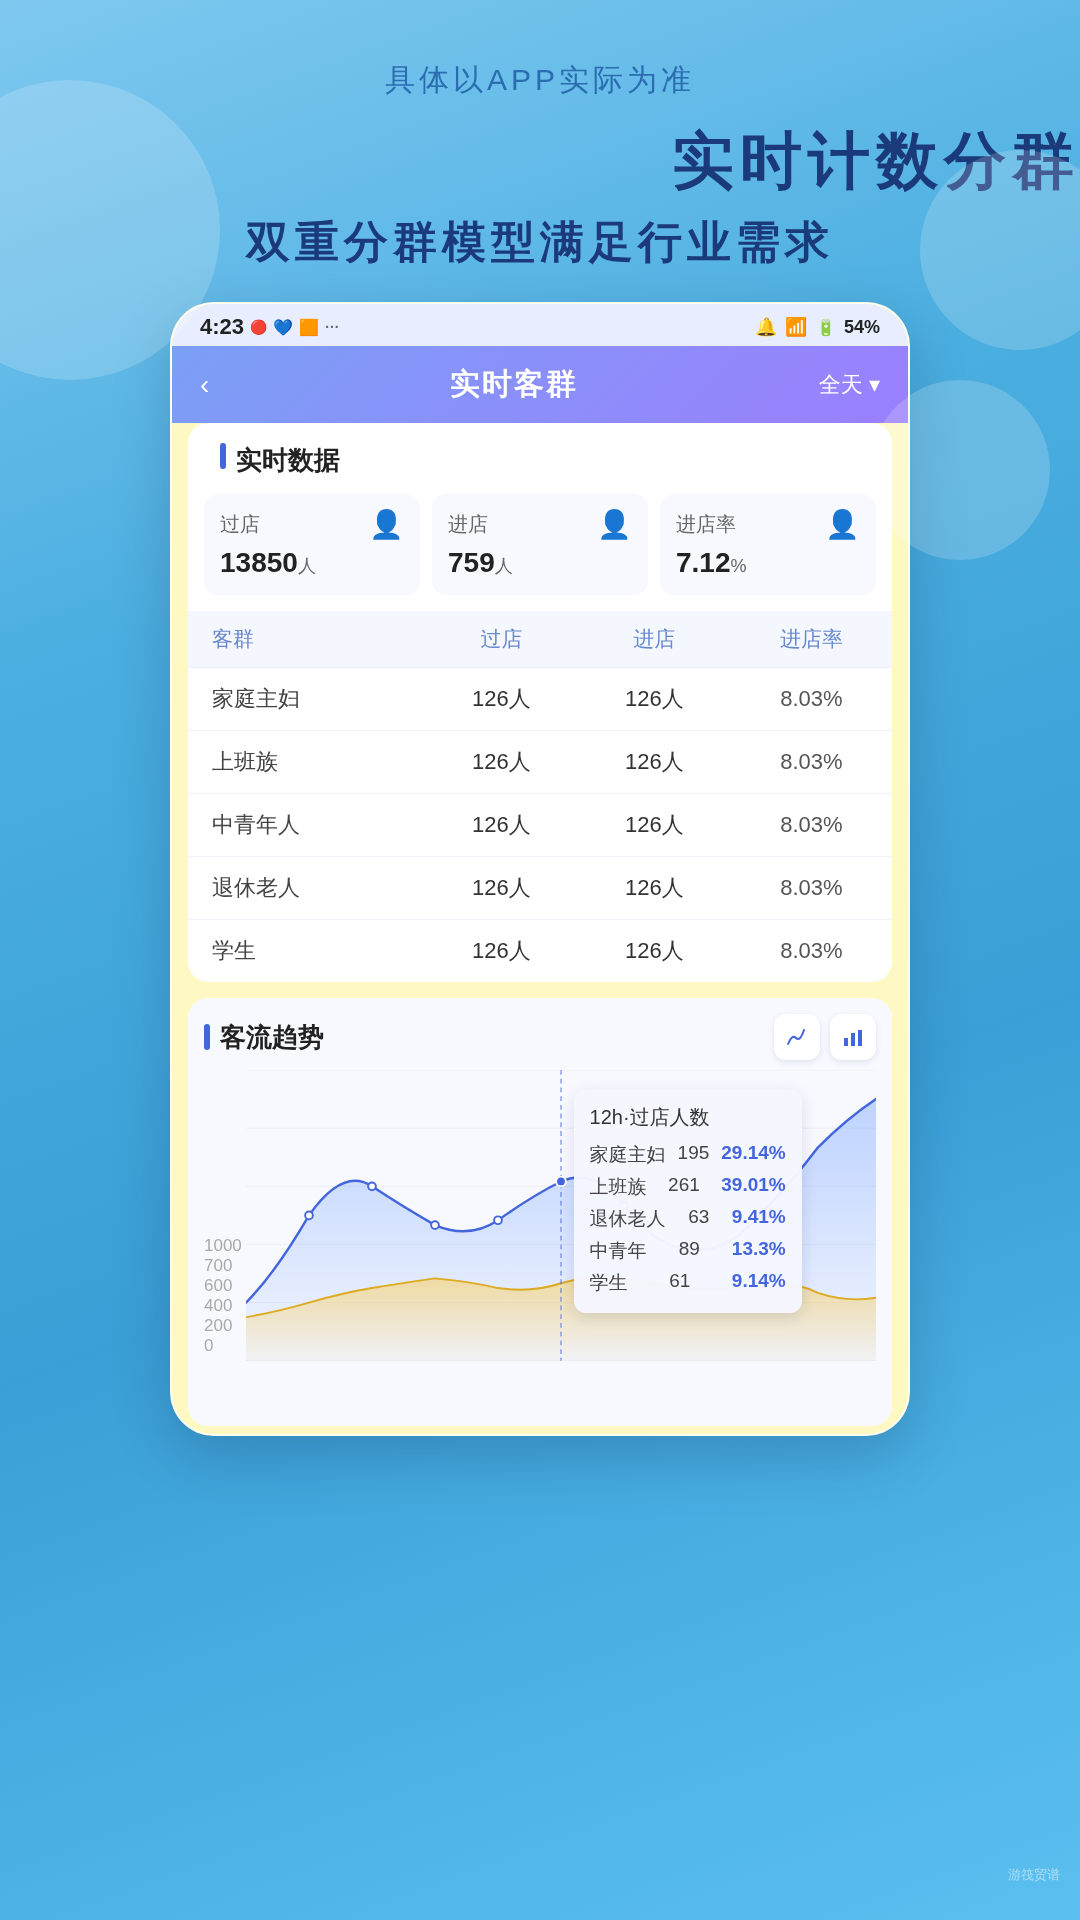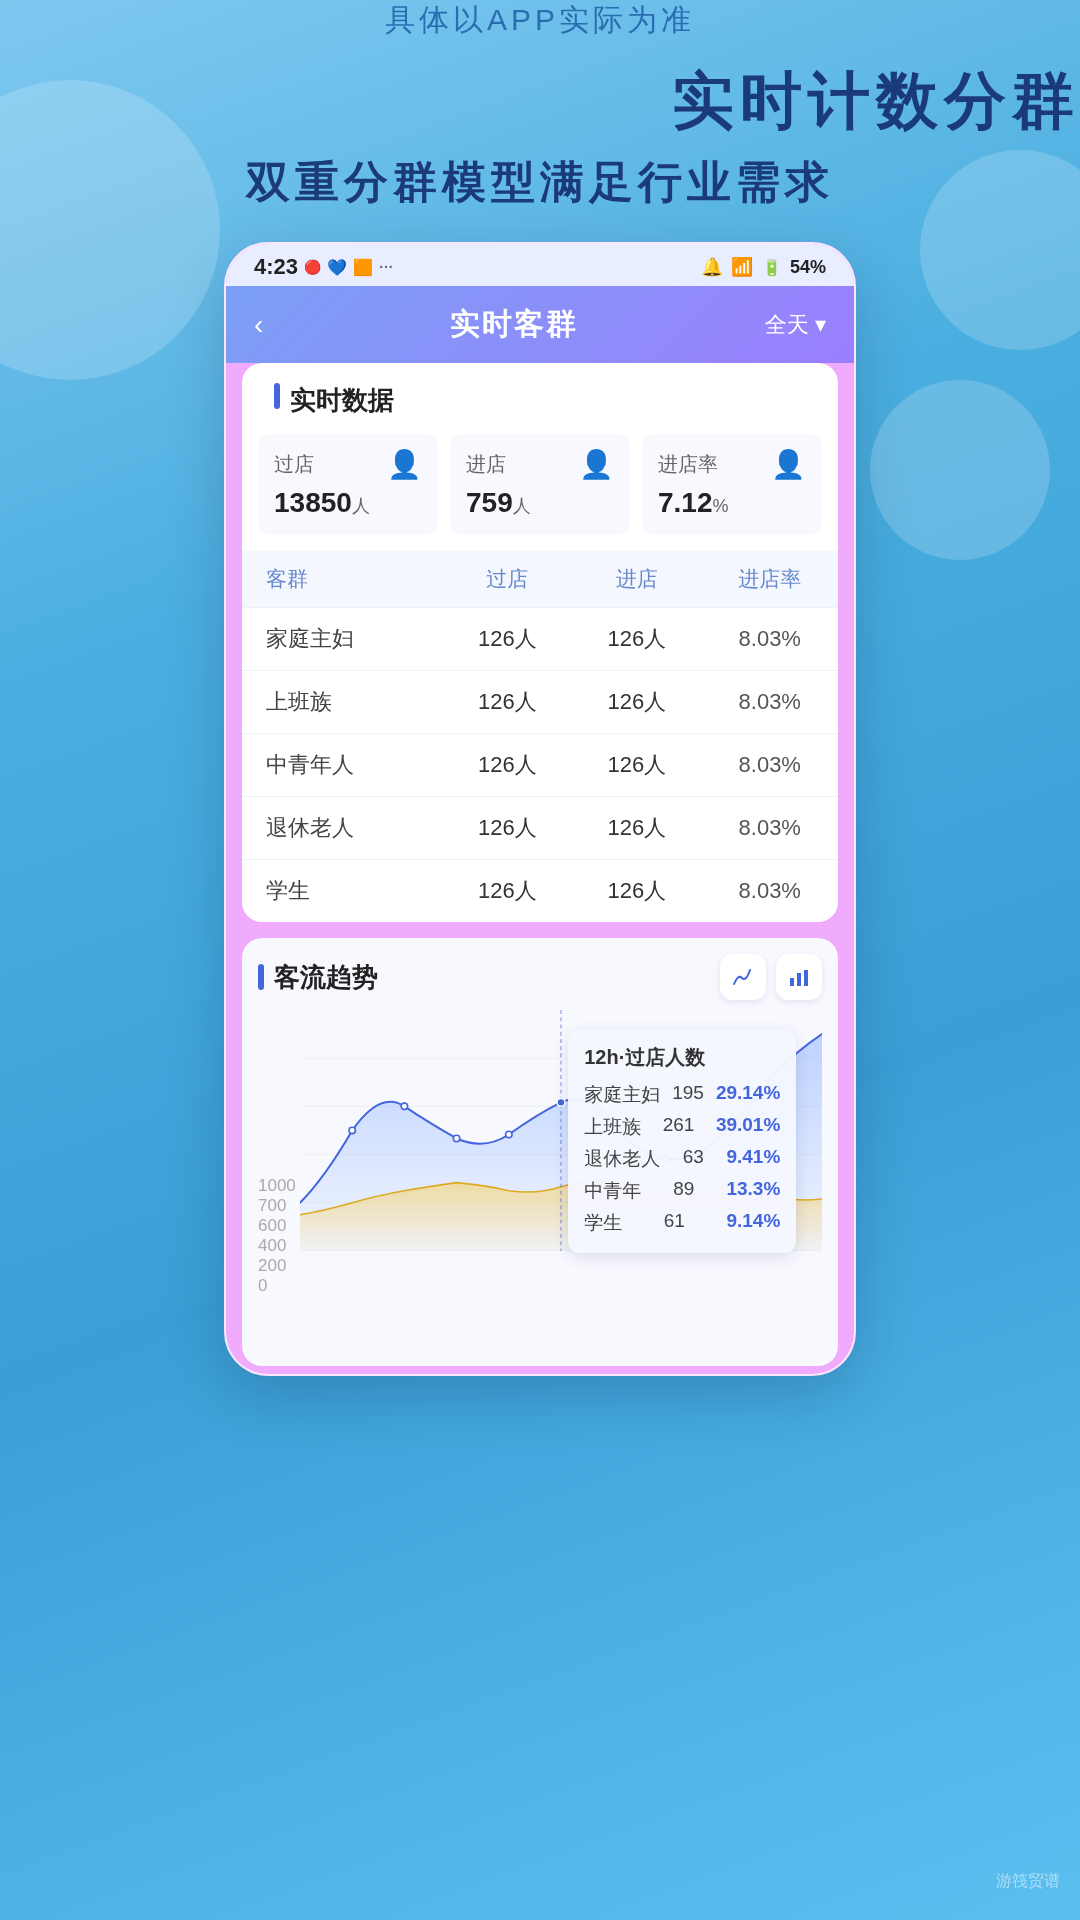--- a/index.html
+++ b/index.html
@@ -20,20 +20,21 @@
       background: rgba(255,255,255,0.18);
     }
     .bg-circle-1 { width: 300px; height: 300px; top: 80px; left: -80px; }
     .bg-circle-2 { width: 200px; height: 200px; top: 150px; right: -40px; }
     .bg-circle-3 { width: 180px; height: 180px; top: 380px; right: 30px; }
 
     .top-subtitle {
       text-align: center;
       color: #2a6db0;
       font-size: 30px;
+      padding-top: 60px;
       letter-spacing: 4px;
     }
     .top-title {
       text-align: right;
       color: #1a3a7a;
       font-size: 62px;
       font-weight: bold;
       margin: 18px 0 10px;
       letter-spacing: 6px;
     }
@@ -41,23 +42,23 @@
       text-align: center;
       color: #1a3a7a;
       font-size: 44px;
       font-weight: bold;
       letter-spacing: 5px;
       margin-bottom: 30px;
     }
 
     
     .phone-frame {
-      width: 632px;
+      width: 740px;
       margin: 20px auto 0;
-      background: #f0abfc;
+      background: #fef9c3;
       border-radius: 44px;
       box-shadow: 0 20px 60px rgba(0,0,40,0.18);
       overflow: hidden;
       border: 2px solid rgba(255,255,255,0.7);
     }
 
     
     .status-bar {
       background: #e8eeff;
       display: flex;
@@ -246,38 +247,38 @@
       position: absolute;
       top: 20px;
       left: 55%;
       background: rgba(245,247,255,0.97);
       border-radius: 12px;
       padding: 14px 16px;
       box-shadow: 0 4px 16px rgba(0,0,80,0.12);
       font-size: 19px;
       min-width: 220px;
     }
-    .tooltip-title { font-weight: bold; color: #333; margin-bottom: 8px; font-size: 20px; }
+    .tooltip-title { font-weight: normal; color: #333; margin-bottom: 8px; font-size: 20px; }
     .tooltip-row { display: flex; justify-content: space-between; gap: 12px; color: #444; padding: 3px 0; }
     .tooltip-pct { color: #4466dd; font-weight: bold; }
 
     .bottom-section {
       margin: 0 16px;
       padding: 16px 0 10px;
     }
     .bottom-section-header {
       display: flex; align-items: center; gap: 10px;
     }
 
     
     .watermark {
       position: absolute;
-      bottom: 28px;
+      bottom: 36px;
       right: 20px;
-      font-size: 16px;
+      font-size: 13px;
       color: rgba(255,255,255,0.5);
     }
   </style>
 </head>
 <body>
 
 <div class="bg-circle bg-circle-1"></div>
 <div class="bg-circle bg-circle-2"></div>
 <div class="bg-circle bg-circle-3"></div>
 

